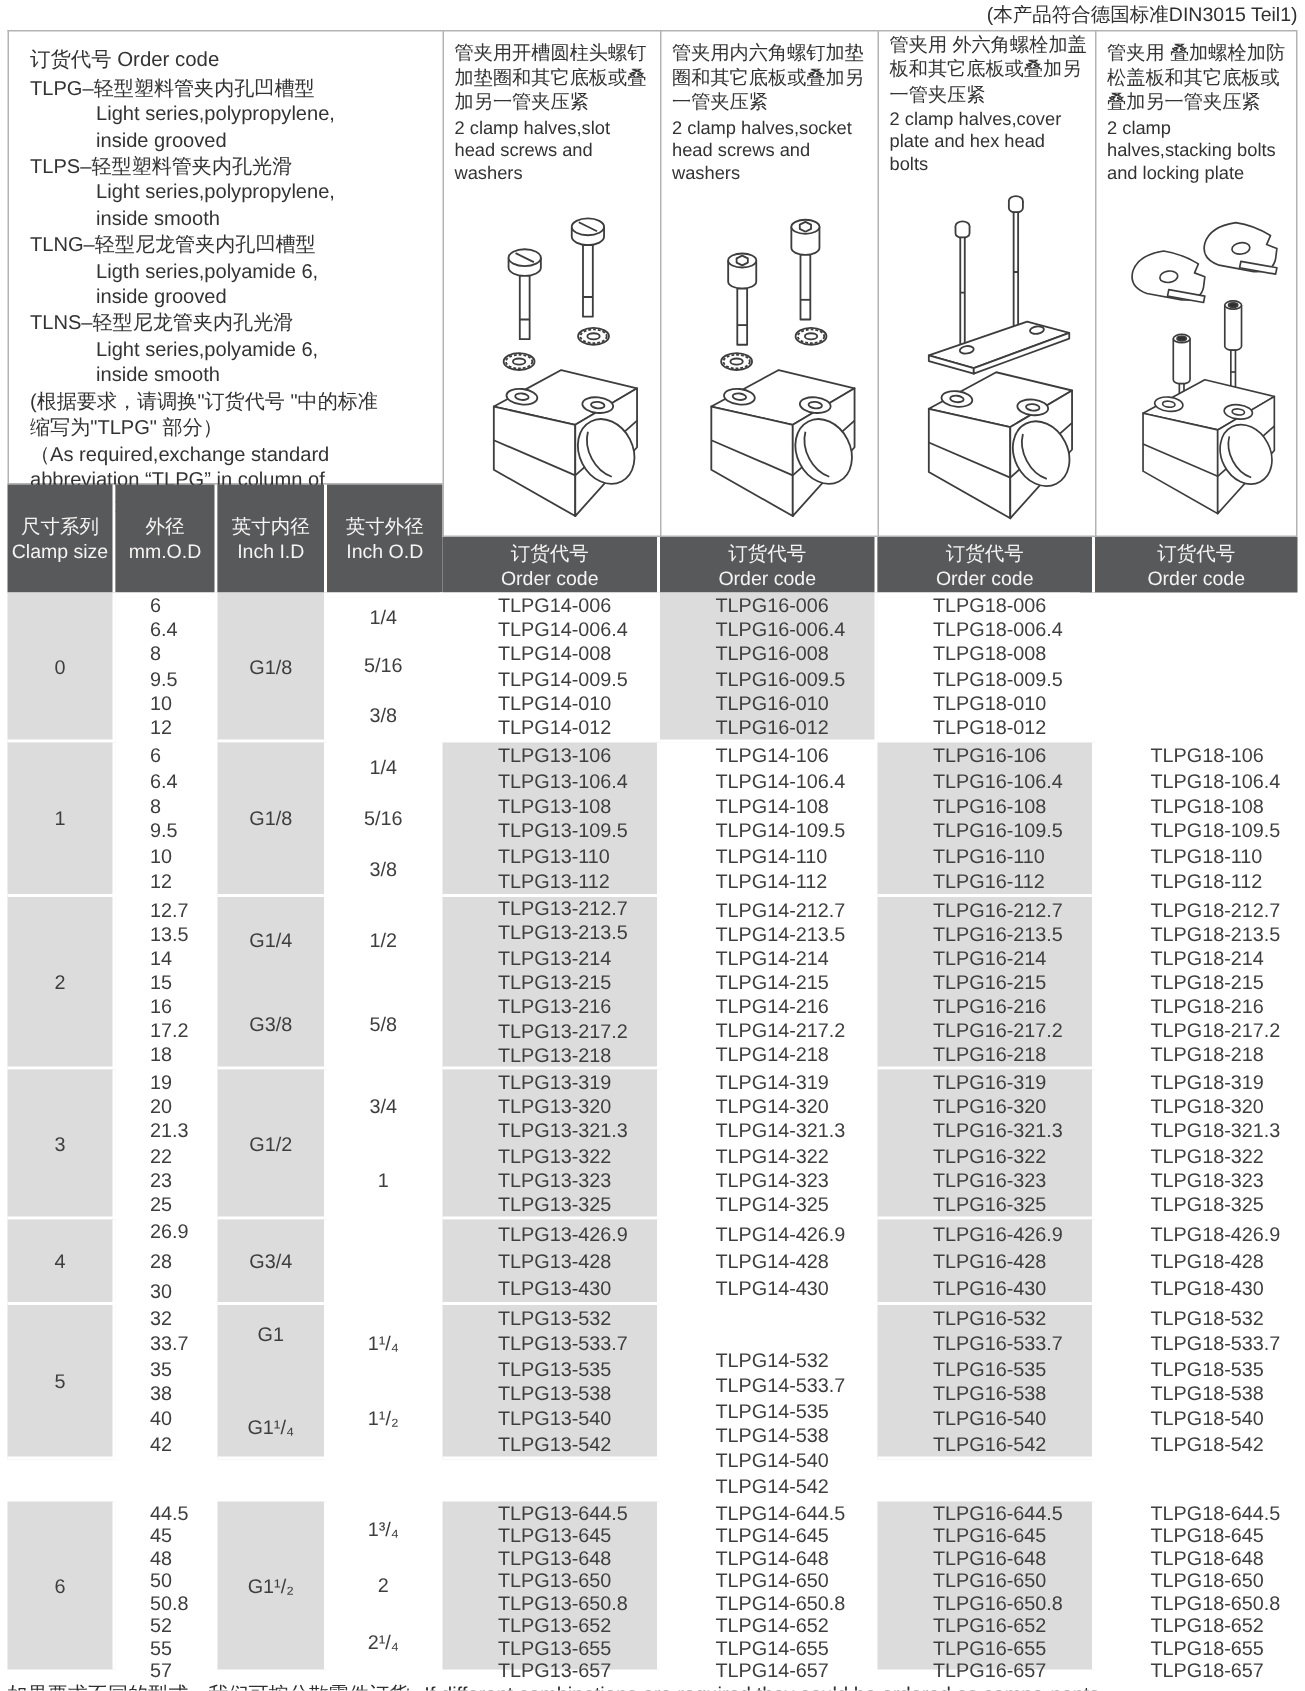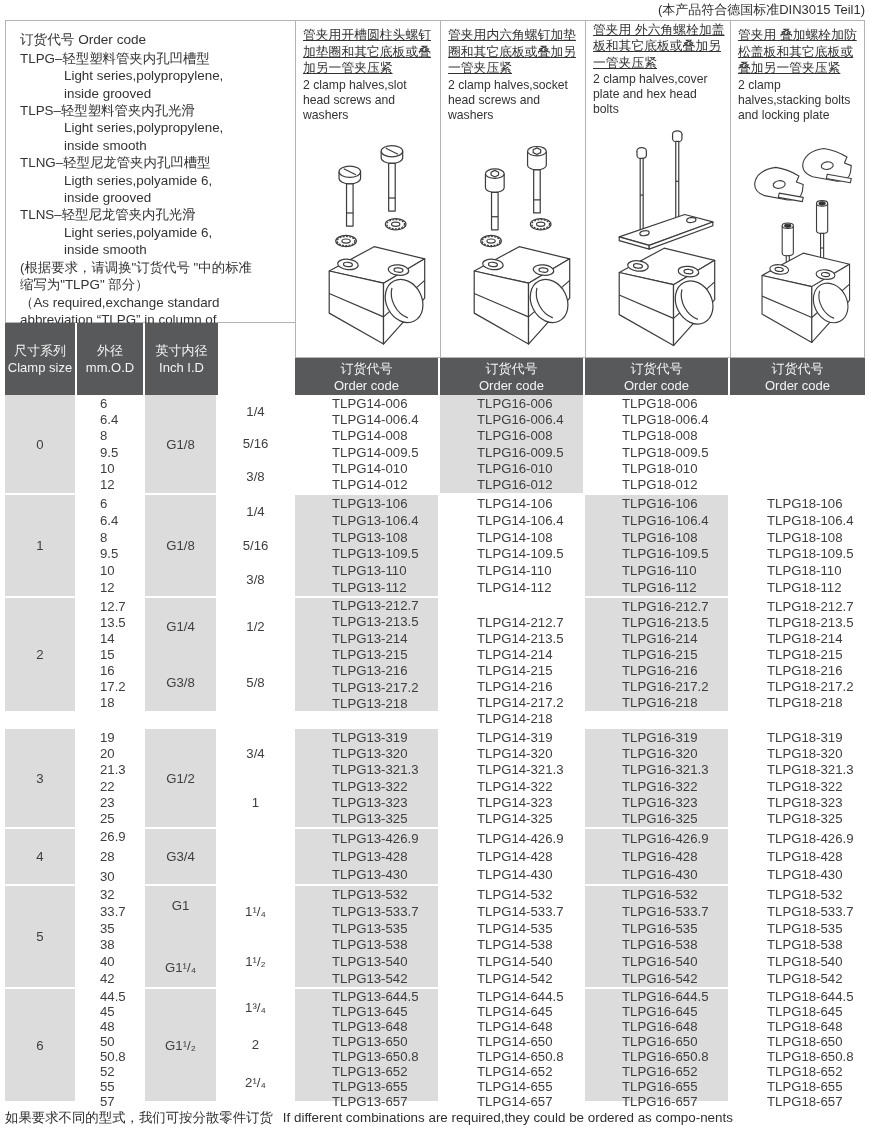--- a/index.html
+++ b/index.html
@@ -12,21 +12,21 @@
   .right-stack{width:570px;}
   .info-box{box-sizing:border-box;height:303px;border:1px solid #b3b3b3;border-right:none;
             padding:10px 4px 0 14px;font-size:13.4px;line-height:1.3;color:#333;}
   .info-title{font-size:13.6px;margin-bottom:1px;}
   .info-line{white-space:nowrap;}
   .info-line.ind{padding-left:44px;}
   .variants{display:flex;height:338px;}
   .variant-box{box-sizing:border-box;border:1px solid #b3b3b3;border-right:none;
                padding:6px 5px 2px 7px;display:flex;flex-direction:column;}
   .variant-box:last-child{border-right:1px solid #b3b3b3;}
-  .v-cn{font-size:12.8px;line-height:1.3;color:#333;text-decoration:underline;}
+  .v-cn{font-size:12.8px;line-height:1.3;color:#333;}
   .v-en{font-size:12.2px;line-height:1.22;color:#333;margin-top:1px;}
   .v-fig{flex:1;display:flex;align-items:flex-end;justify-content:center;}
   .left-headers{display:flex;height:72px;}
   .code-headers{display:flex;height:37px;}
   .hd{box-sizing:border-box;background:#58595b;color:#f4f4f4;display:flex;flex-direction:column;
       align-items:center;justify-content:center;border-right:2px solid #fff;font-size:13px;line-height:17px;}
   .hd:last-child{border-right:none;}
   .tbody{display:flex;flex-direction:column;}
   .trow{display:flex;}
   .cell{box-sizing:border-box;border-right:2px solid #fff;border-bottom:2px solid #fff;
@@ -78,20 +78,24 @@
             <span>Clamp size</span>
           </div>
           <div class="hd" style="width: 68px;">
             <span>外径</span>
             <span>mm.O.D</span>
           </div>
           <div class="hd" style="width: 73px;">
             <span>英寸内径</span>
             <span>Inch I.D</span>
           </div>
+          <div class="hd" style="width: 77px;">
+            <span>英寸外径</span>
+            <span>Inch O.D</span>
+          </div>
         </div>
     </div>
     <div class="right-stack">
       <div class="variants" id="variants">
           <div class="variant-box" style="width: 145px;">
             <div class="v-cn">管夹用开槽圆柱头螺钉加垫圈和其它底板或叠加另一管夹压紧</div>
             <div class="v-en">2 clamp halves,slot head screws and washers</div>
             <div class="v-fig">
               <svg width="136" height="238" viewBox="0 0 141 238" xmlns="http://www.w3.org/2000/svg">
                 <g fill="#ffffff" stroke="#3d3d3d" stroke-width="1.3" stroke-linejoin="round">
@@ -404,21 +408,21 @@
         </div>
         <div class="cell codecol shade" style="width: 145px; height: 115px; justify-content: space-between;">
           <span>TLPG13-212.7</span>
           <span>TLPG13-213.5</span>
           <span>TLPG13-214</span>
           <span>TLPG13-215</span>
           <span>TLPG13-216</span>
           <span>TLPG13-217.2</span>
           <span>TLPG13-218</span>
         </div>
-        <div class="cell codecol" style="width: 145px; height: 115px; margin-top: 16px;">
+        <div class="cell codecol" style="width: 145px; height: 115px;">
           <span>TLPG14-212.7</span>
           <span>TLPG14-213.5</span>
           <span>TLPG14-214</span>
           <span>TLPG14-215</span>
           <span>TLPG14-216</span>
           <span>TLPG14-217.2</span>
           <span>TLPG14-218</span>
         </div>
         <div class="cell codecol shade" style="width: 145px; height: 115px;">
           <span>TLPG16-212.7</span>
@@ -546,21 +550,21 @@
           <span>1¹/₂</span>
         </div>
         <div class="cell codecol shade" style="width: 145px; height: 103px;">
           <span>TLPG13-532</span>
           <span>TLPG13-533.7</span>
           <span>TLPG13-535</span>
           <span>TLPG13-538</span>
           <span>TLPG13-540</span>
           <span>TLPG13-542</span>
         </div>
-        <div class="cell codecol" style="width: 145px; height: 103px;">
+        <div class="cell codecol" style="width: 145px; height: 103px; margin-top: 28px;">
           <span>TLPG14-532</span>
           <span>TLPG14-533.7</span>
           <span>TLPG14-535</span>
           <span>TLPG14-538</span>
           <span>TLPG14-540</span>
           <span>TLPG14-542</span>
         </div>
         <div class="cell codecol shade" style="width: 145px; height: 103px;">
           <span>TLPG16-532</span>
           <span>TLPG16-533.7</span>

